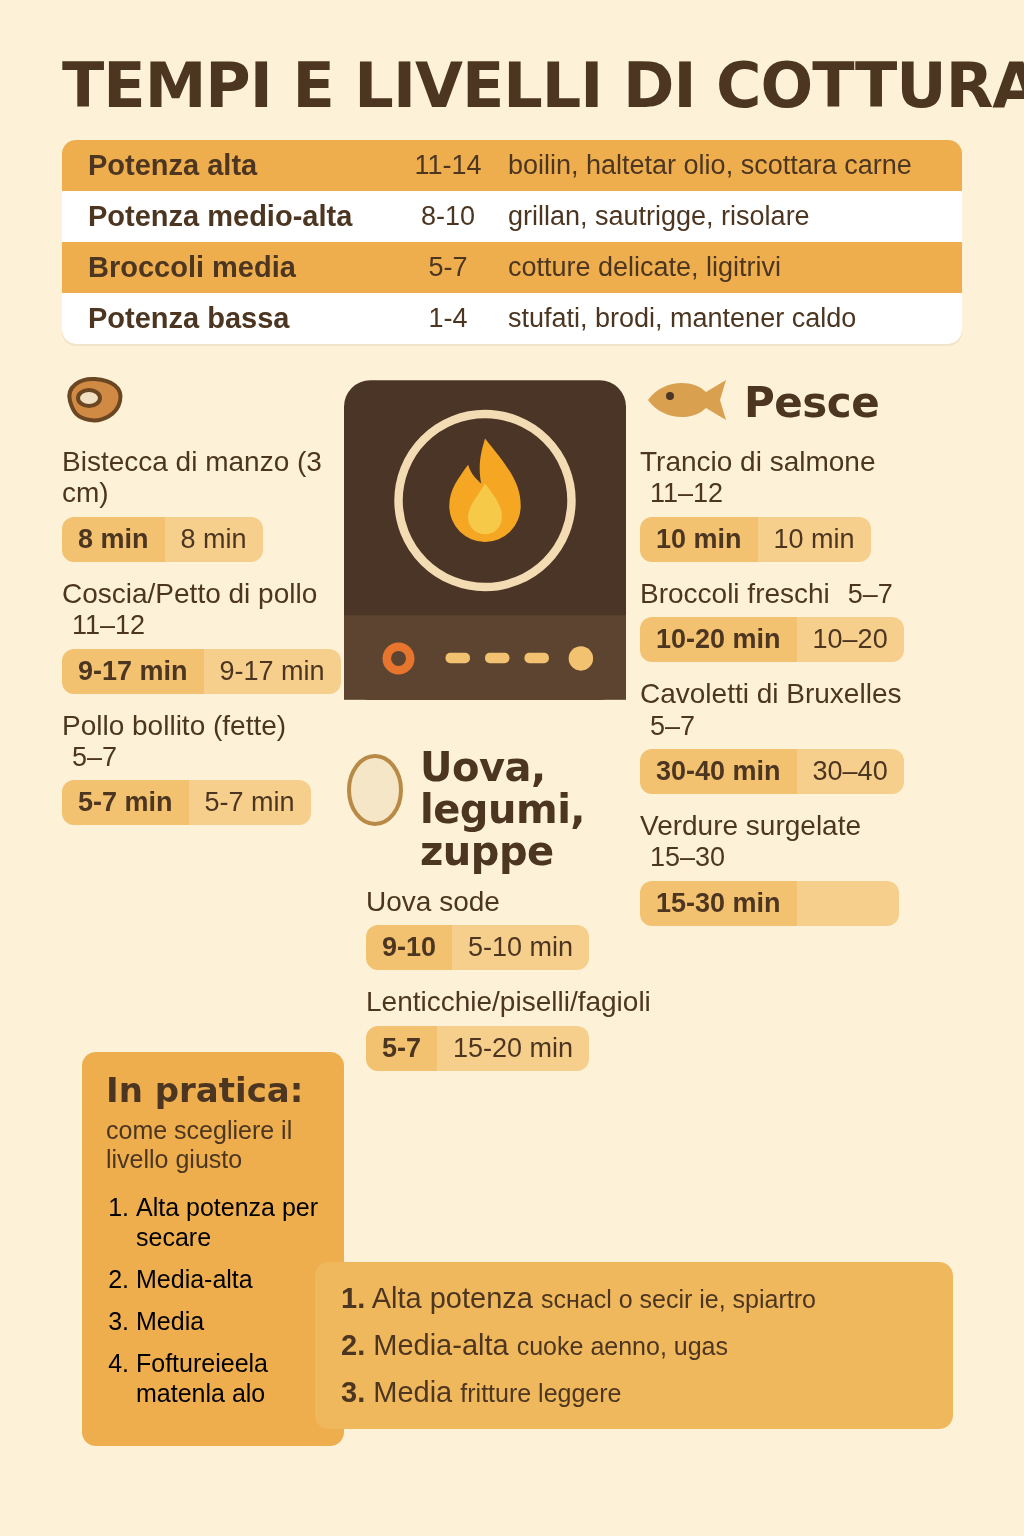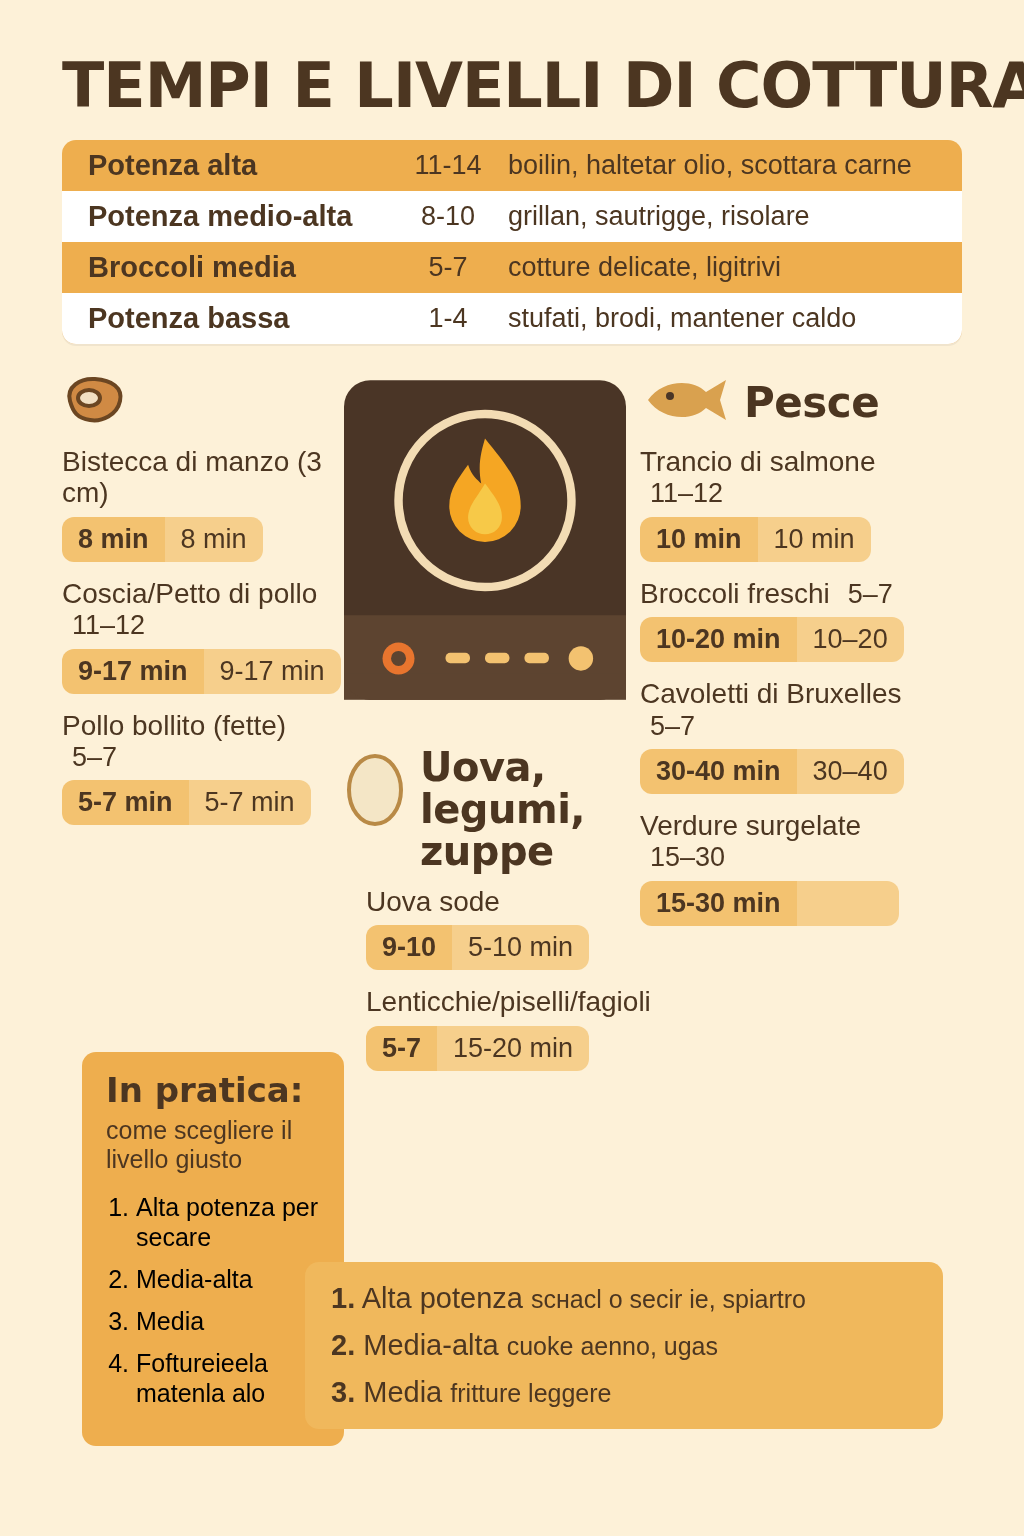--- a/index.html
+++ b/index.html
@@ -181,21 +181,21 @@
     padding-left: 30px;
     font-size: 25px;
     line-height: 1.2;
     color: #000000;
   }
   .practice ol li { margin-bottom: 12px; }
 
   
   .bottom-band {
     position: absolute;
-    left: 305px;
+    left: 315px;
     top: 1262px;
     width: 638px;
     background: #f0b85c;
     border-radius: 14px;
     padding: 20px 26px;
     box-sizing: border-box;
   }
   .bottom-band .bline {
     font-size: 29px;
     color: #4c3621;

